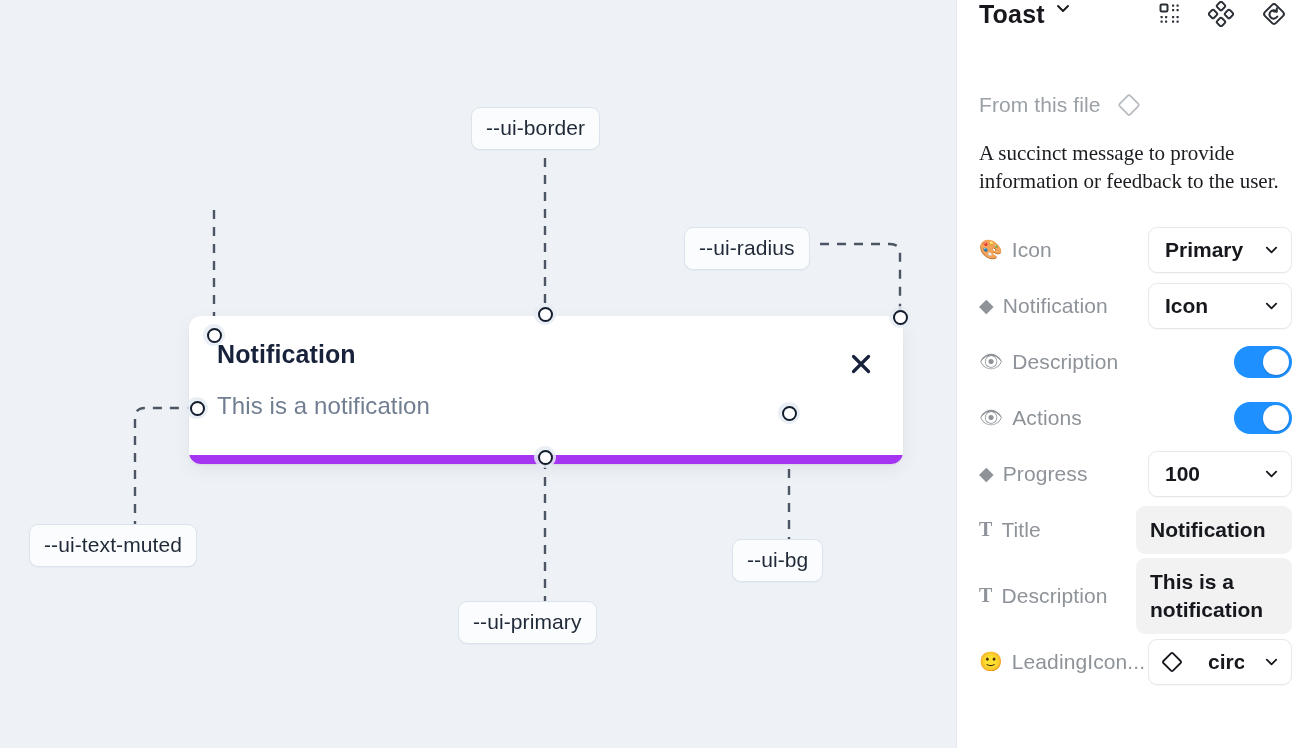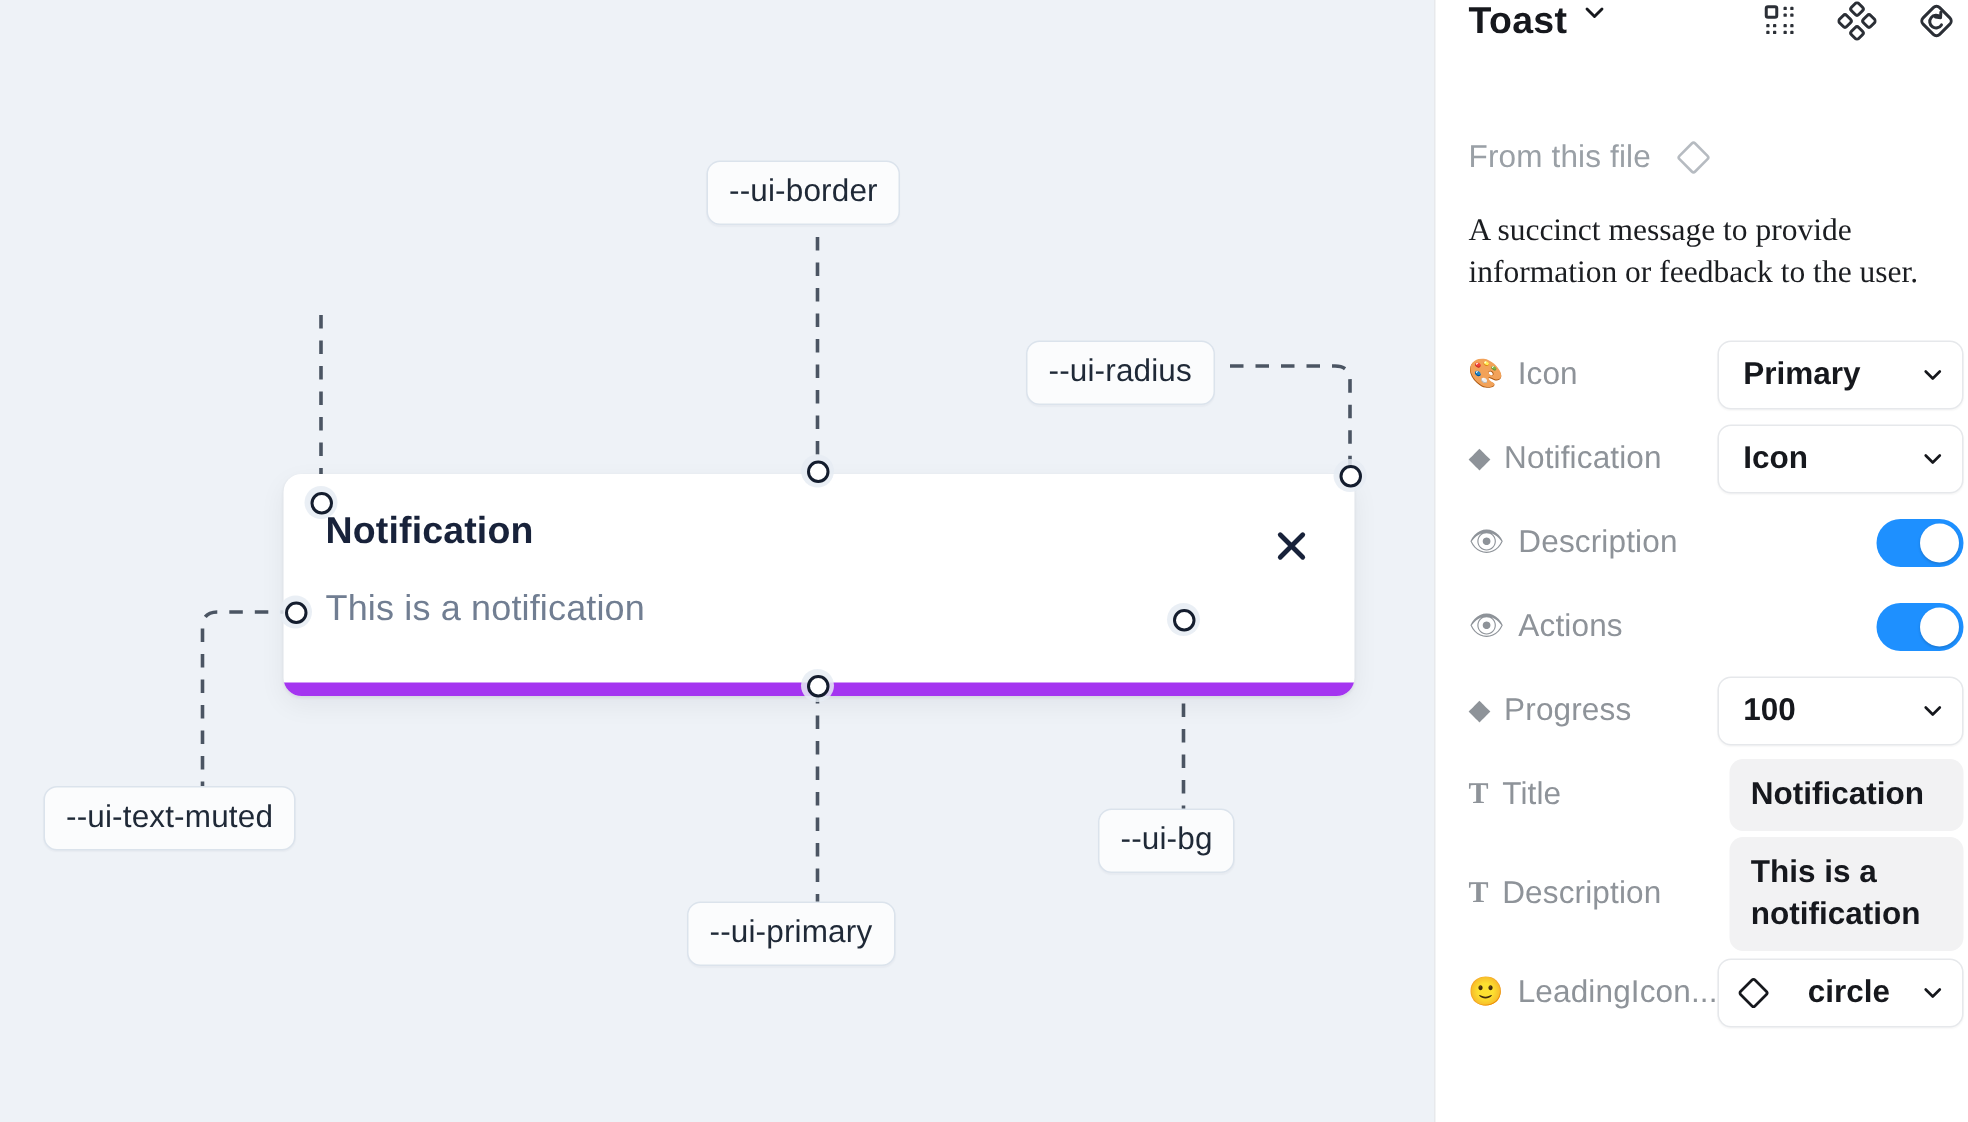--- a/index.html
+++ b/index.html
@@ -119,21 +119,21 @@
   .prow-label{
     display:flex;align-items:center;gap:9px;
     font-size:21px;color:#8e9399;letter-spacing:.1px;
     white-space:nowrap;
   }
   .prow-label .emoji{font-size:19px;line-height:1;}
   .prow-label .tglyph{font-family:"Liberation Serif","DejaVu Serif",serif;font-weight:700;font-size:20px;color:#8e9399;}
   .prow-ctl{margin-left:auto;}
 
   .select{
-    width:164px;box-sizing:border-box;
+    width:144px;box-sizing:border-box;
     background:#ffffff;border:1px solid #e6e8eb;border-radius:9px;
     height:46px;display:flex;align-items:center;
     padding:0 12px 0 16px;
     font-size:21px;font-weight:700;color:#16181d;
     box-shadow:0 1px 1px rgba(16,24,40,.03);
   }
   .select .val{flex:1 1 auto;overflow:hidden;white-space:nowrap;}
   .select .chev{display:flex;align-items:center;color:#16181d;margin-left:6px;}
   .select .diamond{margin-right:10px;display:flex;align-items:center;color:#16181d;}
 

